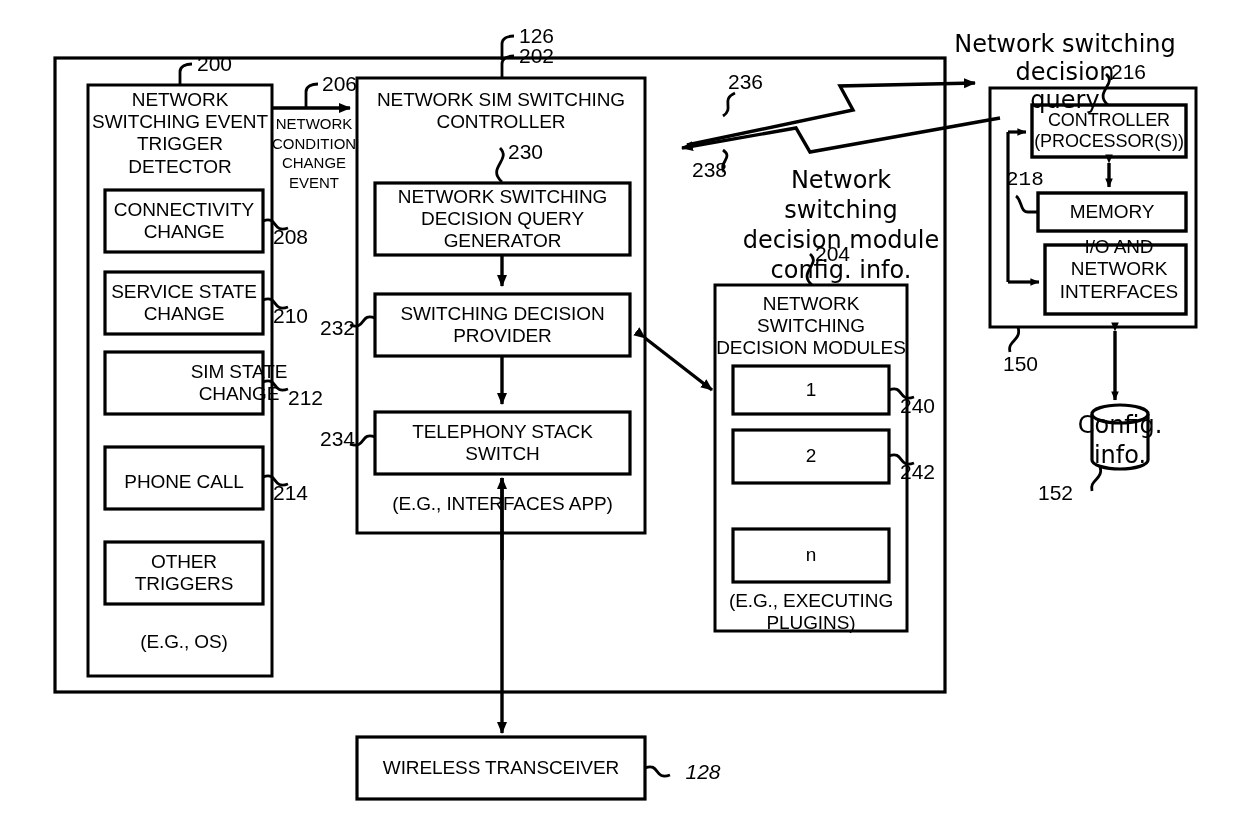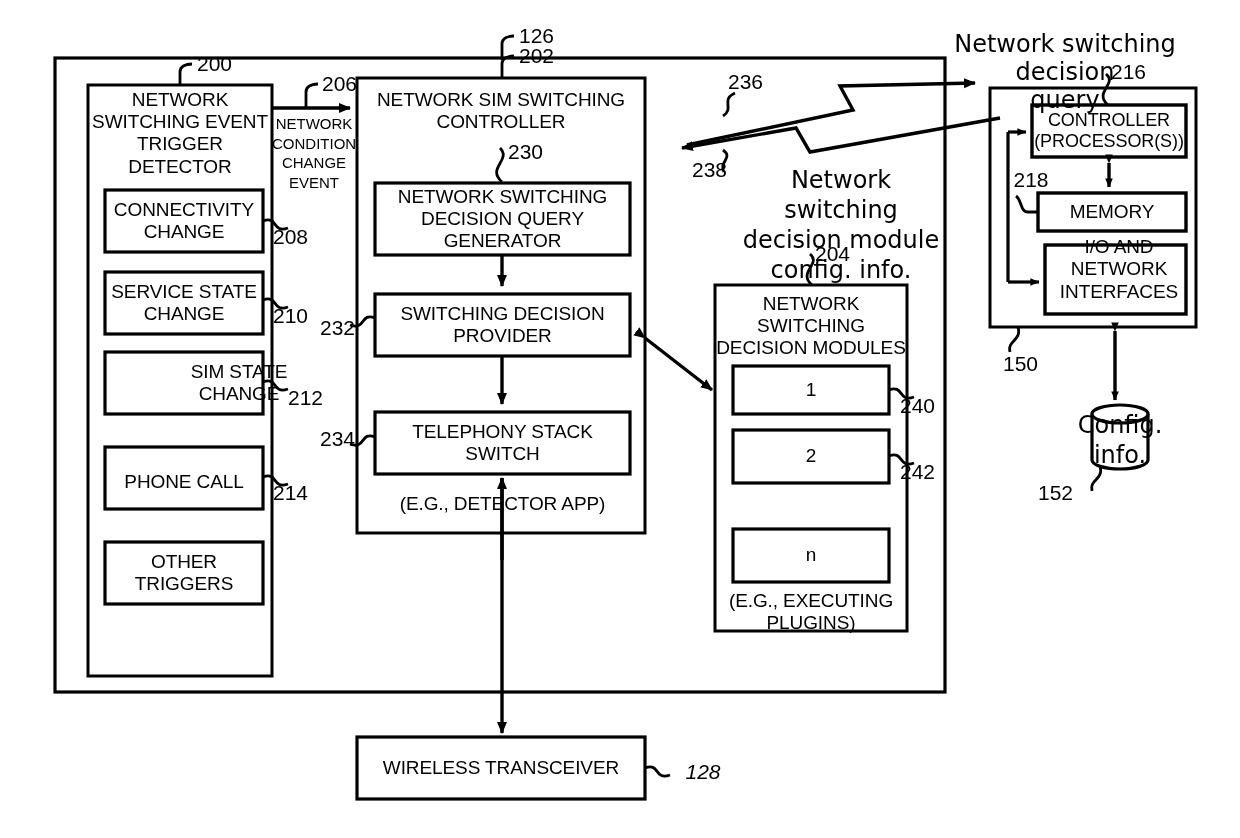--- a/index.html
+++ b/index.html
@@ -124,20 +124,21 @@
 DETECTOR</div>
   <div class="txt boxlabel ctr" style="left:105px;top:190px;width:158px;height:62px;">CONNECTIVITY
 CHANGE</div>
   <div class="txt boxlabel ctr" style="left:105px;top:272px;width:158px;height:62px;">SERVICE STATE
 CHANGE</div>
   <div class="txt boxlabel ctr" style="left:105px;top:352px;width:188px;height:62px;padding-left:40px;">SIM STATE
 CHANGE</div>
   <div class="txt boxlabel ctr" style="left:105px;top:447px;width:158px;height:70px;">PHONE CALL</div>
   <div class="txt boxlabel ctr" style="left:105px;top:542px;width:158px;height:62px;">OTHER
 TRIGGERS</div>
+  <div class="txt boxlabel ctr" style="left:105px;top:627px;width:158px;height:30px;">(E.G., OS)</div>
 
   <div class="txt refnum" style="left:273px;top:225px;width:50px;text-align:left;">208</div>
   <div class="txt refnum" style="left:273px;top:304px;width:50px;text-align:left;">210</div>
   <div class="txt refnum" style="left:273px;top:386px;width:50px;text-align:right;">212</div>
   <div class="txt refnum" style="left:273px;top:481px;width:50px;text-align:left;">214</div>
 
   <div class="txt refnum" style="left:322px;top:72px;width:60px;text-align:left;">206</div>
   <div class="txt" style="left:272px;top:114px;width:84px;font-size:15px;line-height:1.30;">NETWORK
 CONDITION
 CHANGE
@@ -147,21 +148,21 @@
   <div class="txt boxlabel" style="left:359px;top:89px;width:284px;">NETWORK SIM SWITCHING
 CONTROLLER</div>
 
   <div class="txt refnum" style="left:508px;top:140px;width:60px;text-align:left;">230</div>
   <div class="txt boxlabel ctr" style="left:375px;top:183px;width:255px;height:72px;">NETWORK SWITCHING
 DECISION QUERY
 GENERATOR</div>
   <div class="txt boxlabel ctr" style="left:375px;top:412px;width:255px;height:62px;">TELEPHONY STACK SWITCH</div>
   <div class="txt boxlabel ctr" style="left:375px;top:294px;width:255px;height:62px;">SWITCHING DECISION
 PROVIDER</div>
-  <div class="txt boxlabel ctr" style="left:375px;top:490px;width:255px;height:28px;">(E.G., DETECTOR APP)</div>
+  <div class="txt boxlabel ctr" style="left:375px;top:490px;width:255px;height:28px;">(E.G., INTERFACES APP)</div>
 
   <div class="txt refnum" style="left:311px;top:316px;width:44px;text-align:right;">232</div>
   <div class="txt refnum" style="left:311px;top:427px;width:44px;text-align:right;">234</div>
 
   <div class="txt refnum" style="left:815px;top:242px;width:60px;text-align:left;">204</div>
   <div class="txt boxlabel" style="left:716px;top:293px;width:190px;">NETWORK
 SWITCHING
 DECISION MODULES</div>
   <div class="txt boxlabel ctr" style="left:733px;top:366px;width:156px;height:48px;">1</div>
   <div class="txt boxlabel ctr" style="left:733px;top:430px;width:156px;height:53px;">2</div>
@@ -180,21 +181,21 @@
 decision module
 config. info.</div>
 
   <div class="txt refnum" style="left:1111px;top:60px;width:60px;text-align:left;">216</div>
   <div class="txt boxlabel ctr" style="left:1032px;top:105px;width:154px;height:52px;font-size:18px;">CONTROLLER
 (PROCESSOR(S))</div>
   <div class="txt boxlabel ctr" style="left:1038px;top:193px;width:148px;height:38px;">MEMORY</div>
   <div class="txt boxlabel ctr" style="left:1045px;top:235px;width:148px;height:69px;">I/O AND
 NETWORK
 INTERFACES</div>
-  <div class="txt refnum" style="left:1006px;top:168px;width:50px;text-align:center;">218</div>
+  <div class="txt refnum" style="left:1006px;top:168px;width:50px;text-align:left;font-family:Liberation Mono, monospace;">218</div>
   <div class="txt refnum" style="left:1003px;top:352px;width:56px;text-align:left;">150</div>
 
   <div class="txt lower-note ctr" style="left:1086px;top:416px;width:68px;height:48px;line-height:1.25;">Config.
 info.</div>
   <div class="txt refnum" style="left:1038px;top:481px;width:56px;text-align:left;">152</div>
 
   <div class="txt boxlabel ctr" style="left:357px;top:737px;width:288px;height:62px;">WIRELESS TRANSCEIVER</div>
   <div class="txt refnum" style="left:675px;top:760px;width:56px;text-align:center;font-style:italic;">128</div>
 
 </div>

